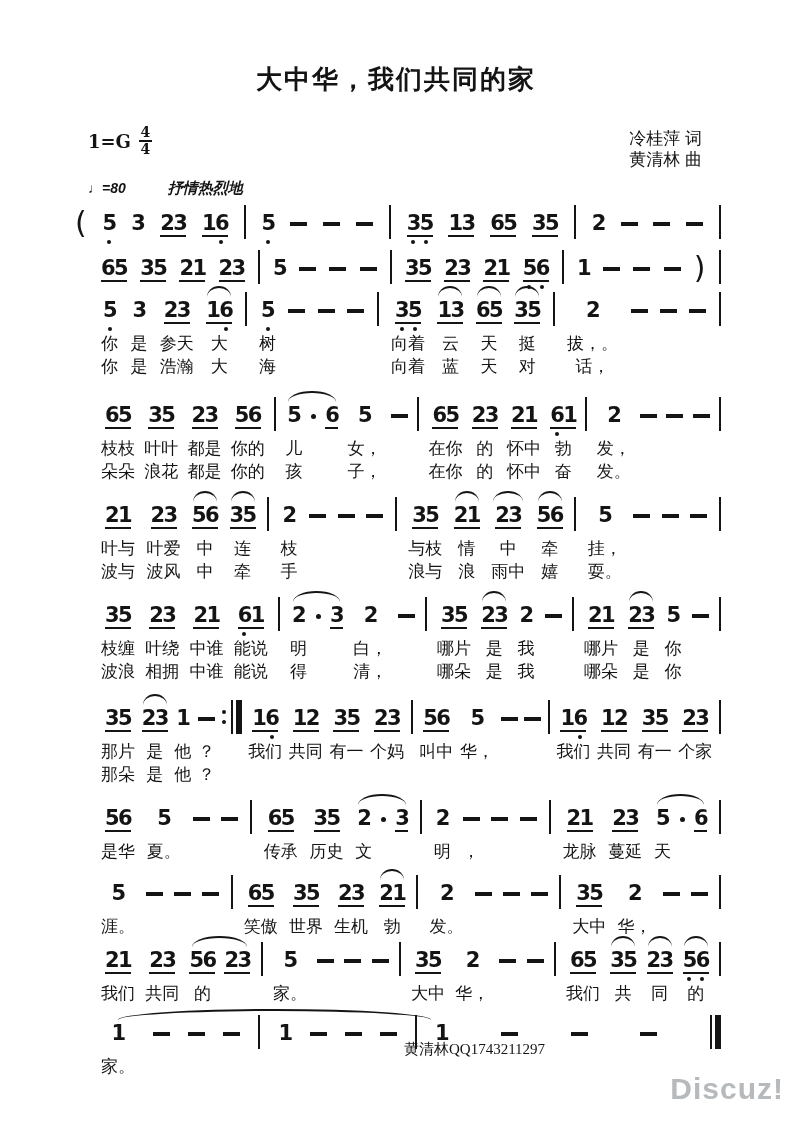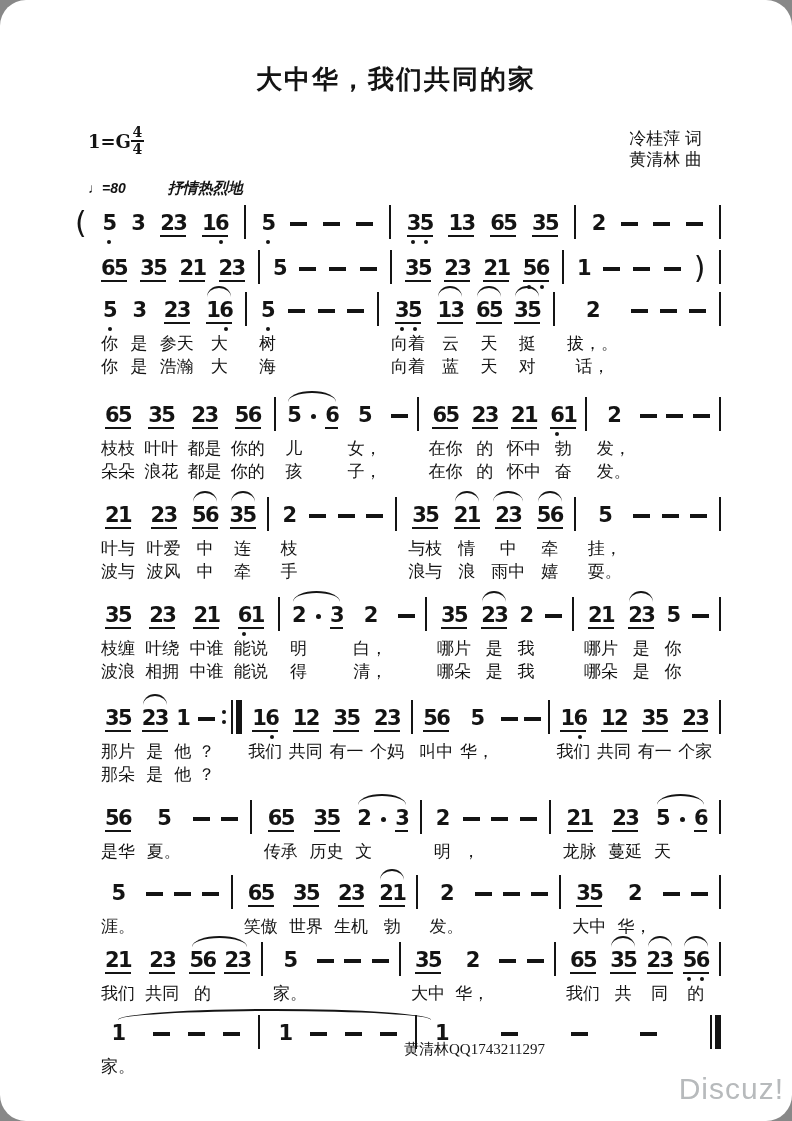--- a/index.html
+++ b/index.html
@@ -1,30 +1,30 @@
 <!DOCTYPE html>
 <html><head>
 <meta charset="utf-8">
 <style>
   html,body{margin:0;padding:0;background:#888;}
   .page{position:relative;width:792px;height:1121px;background:#ffffff;margin:0 auto;
-        font-family:"Liberation Sans","DejaVu Sans",sans-serif;color:#141414;overflow:hidden;border-radius:26px;}
+        font-family:"Liberation Sans","DejaVu Sans",sans-serif;color:#141414;overflow:hidden;}
   .title{position:absolute;top:62px;left:0;width:100%;text-align:center;
          font-size:26px;font-weight:bold;letter-spacing:2px;}
-  .keysig{position:absolute;left:88px;top:126px;display:flex;align-items:center;gap:0;}
+  .keysig{position:absolute;left:88px;top:126px;display:flex;align-items:center;gap:8px;}
   .keysig .klabel{font-size:18px;font-weight:bold;font-family:"DejaVu Serif","Liberation Serif",serif;}
   .frac{display:flex;flex-direction:column;align-items:center;font-size:14px;font-weight:bold;line-height:13px;
         font-family:"DejaVu Serif","Liberation Serif",serif;}
   .frac .bar{width:13px;height:2px;background:#141414;margin:1px 0;}
   .credits{position:absolute;right:90px;top:128px;font-size:17px;line-height:21px;text-align:left;}
   .tempo{position:absolute;left:88px;top:179px;font-size:14px;font-weight:bold;font-style:italic;}
   .tempo .expr{margin-left:38px;font-size:15px;}
   .footer{position:absolute;left:404px;top:1040px;font-size:15px;
           font-family:"Liberation Serif","DejaVu Serif",serif;}
-  .watermark{position:absolute;right:8px;top:1072px;font-size:30px;font-weight:normal;
+  .watermark{position:absolute;right:8px;top:1072px;font-size:30px;font-weight:bold;
              color:#b7babc;letter-spacing:1px;}
   
   .score{position:absolute;left:75px;top:0;width:646px;height:1121px;}
   .system{position:absolute;left:0;right:0;}
   .line{display:flex;justify-content:space-between;align-items:flex-start;column-gap:4px;}
   .cell{display:flex;flex-direction:column;align-items:center;}
   .grp{display:flex;flex-direction:column;align-items:stretch;}
   .grow{display:flex;justify-content:space-between;column-gap:9px;}
   .arcz{height:13px;width:100%;display:flex;justify-content:center;align-items:flex-end;}
   .arc{width:90%;min-width:24px;height:9px;margin-bottom:1px;border-top:2px solid #141414;

